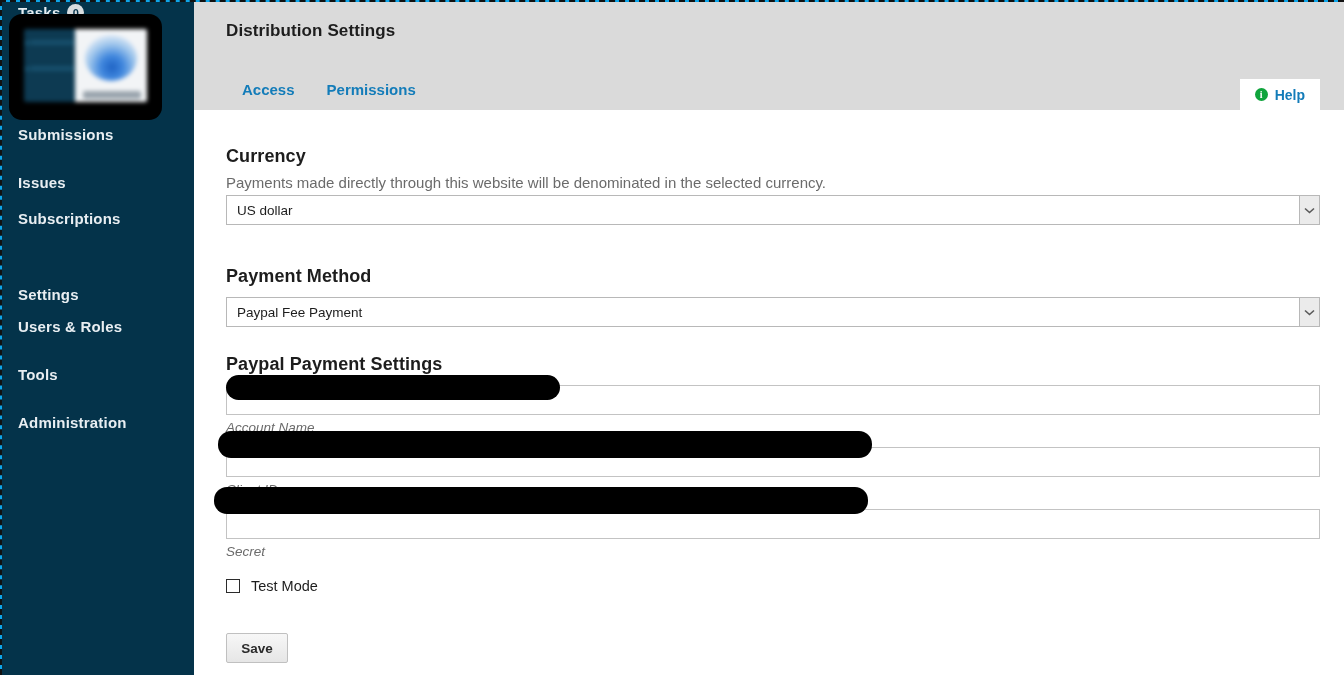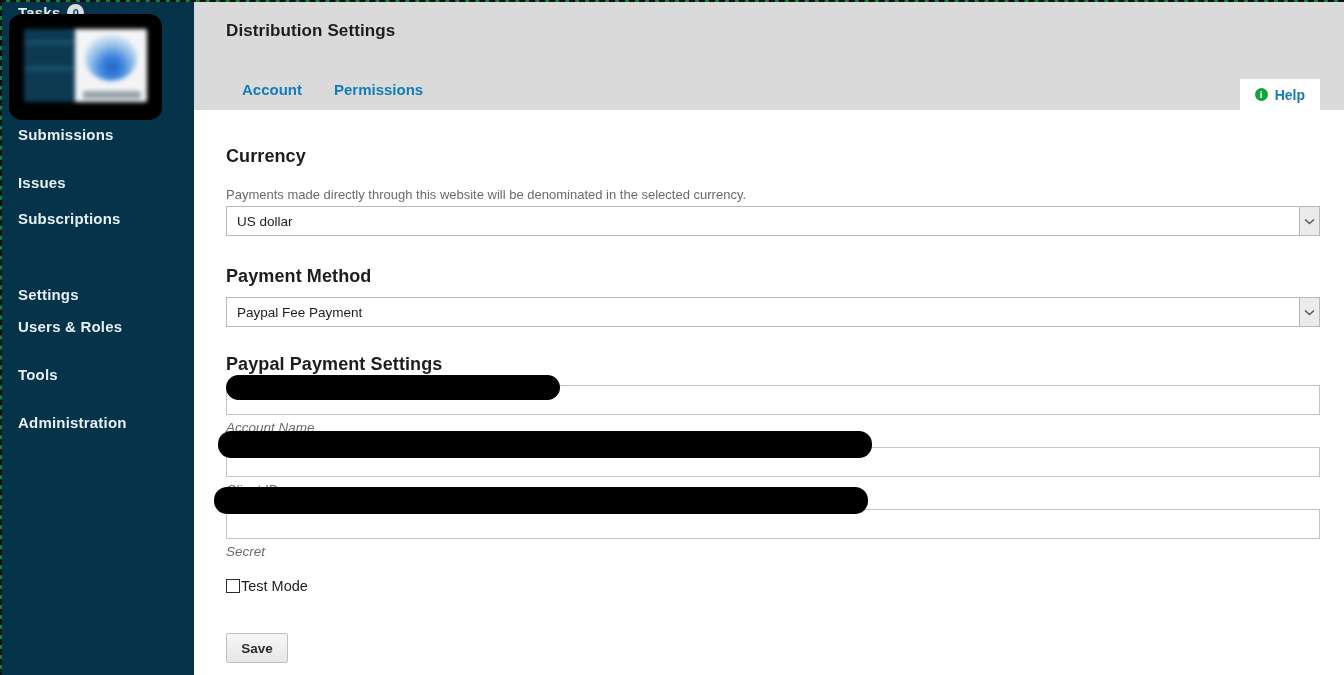--- a/index.html
+++ b/index.html
@@ -9,21 +9,21 @@
     height: 675px;
     overflow: hidden;
     font-family: "Liberation Sans", sans-serif;
     background: #ffffff;
   }
 
   #app {
     position: relative;
     width: 1344px;
     height: 675px;
-    background: #15803d;
+    background: #0ea5e9;
     border-top: 2px dashed #111111;
     border-left: 2px dashed #111111;
     overflow: hidden;
   }
 
   
   #sidebar {
     position: absolute;
     left: 0;
     top: 0;
@@ -222,23 +222,23 @@
 
   .section { position: absolute; left: 32px; }
 
   .sec-title {
     font-size: 18px;
     font-weight: bold;
     color: #1d1d1d;
     letter-spacing: .1px;
   }
   .sec-desc {
-    font-size: 13px;
+    font-size: 15px;
     color: #6b6b6b;
-    margin-top: 20px;
+    margin-top: 7px;
   }
 
   .select-box {
     position: relative;
     width: 1094px;
     height: 30px;
     background: #ffffff;
     border: 1px solid #b8b8b8;
     display: flex;
     align-items: center;
@@ -286,21 +286,21 @@
     z-index: 6;
   }
 
   
   #test-mode-row {
     position: absolute;
     left: 32px;
     top: 468px;
     display: flex;
     align-items: center;
-    gap: 1px;
+    gap: 11px;
     cursor: pointer;
   }
   .checkbox {
     width: 14px;
     height: 14px;
     border: 1.5px solid #2b2b2b;
     background: #ffffff;
   }
   #test-mode-row .cb-label {
     font-size: 14.5px;
@@ -371,21 +371,21 @@
         </div>
       </div>
     </div>
   </nav>
 
   <header id="header">
     <div id="page-title">Distribution Settings</div>
 
     <div id="tabs">
       <div class="tab">
-        <span>Account</span>
+        <span>Access</span>
       </div>
       <div class="tab">
         <span>Permissions</span>
       </div>
     </div>
 
     <div id="help-button">
       <span class="info-icon">i</span>
       <span class="help-label">Help</span>
     </div>

